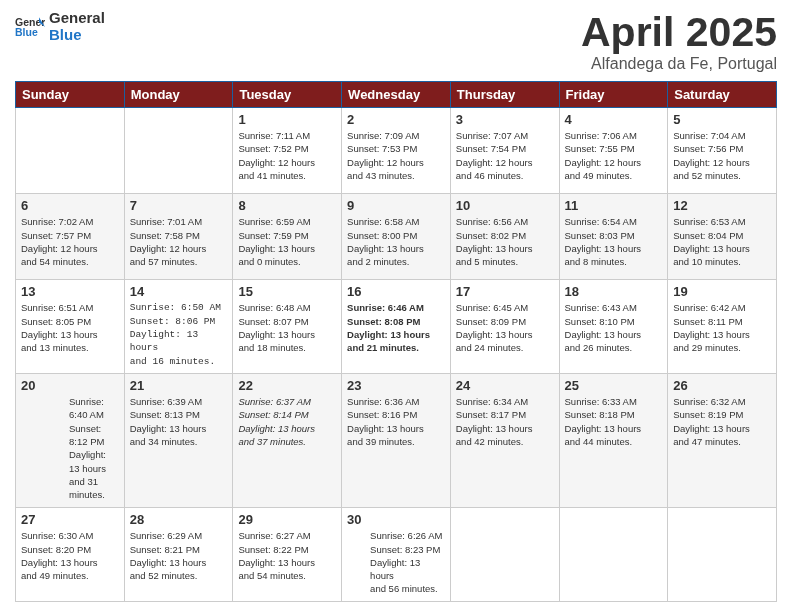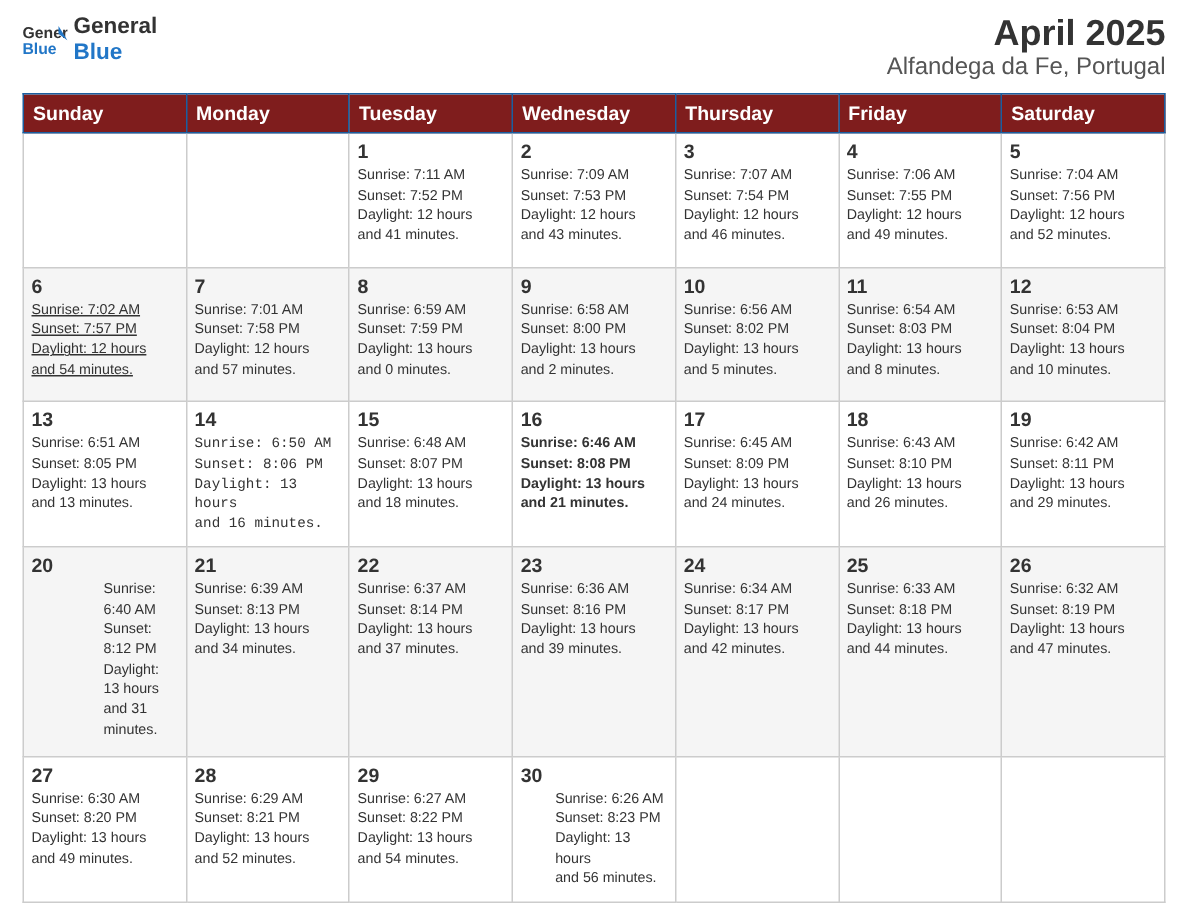--- a/index.html
+++ b/index.html
@@ -29,21 +29,21 @@
       gap: 4px;
     }
     .logo-icon {
       width: 30px;
       height: 28px;
     }
     .title-block {
       text-align: right;
     }
     .title-block h1 {
-      font-size: 24px;
+      font-size: 41px;
       font-weight: bold;
       color: #333;
       line-height: 1.1;
     }
     .title-block h2 {
       font-size: 16px;
       font-weight: normal;
       color: #555;
     }
     .calendar {
@@ -159,21 +159,21 @@
             <span class="day-number">5</span>
             <div class="day-info" style="white-space: pre-line;">Sunrise: 7:04 AM
 Sunset: 7:56 PM
 Daylight: 12 hours
 and 52 minutes.</div>
           </td>
         </tr>
         <tr>
           <td>
             <span class="day-number">6</span>
-            <div class="day-info" style="white-space: pre-line; text-decoration: underline;">Sunrise: 7:02 AM
+            <div class="day-info" style="white-space: pre-line;">Sunrise: 7:02 AM
 Sunset: 7:57 PM
 Daylight: 12 hours
 and 54 minutes.</div>
           </td>
           <td>
             <span class="day-number">7</span>
             <div class="day-info" style="white-space: pre-line;">Sunrise: 7:01 AM
 Sunset: 7:58 PM
 Daylight: 12 hours
 and 57 minutes.</div>
@@ -275,21 +275,21 @@
           </td>
           <td>
             <span class="day-number">21</span>
             <div class="day-info" style="white-space: pre-line;">Sunrise: 6:39 AM
 Sunset: 8:13 PM
 Daylight: 13 hours
 and 34 minutes.</div>
           </td>
           <td>
             <span class="day-number">22</span>
-            <div class="day-info" style="white-space: pre-line;">Sunrise: 6:37 AM
+            <div class="day-info" style="white-space: pre-line; font-style: italic;">Sunrise: 6:37 AM
 Sunset: 8:14 PM
 Daylight: 13 hours
 and 37 minutes.</div>
           </td>
           <td>
             <span class="day-number">23</span>
             <div class="day-info" style="white-space: pre-line;">Sunrise: 6:36 AM
 Sunset: 8:16 PM
 Daylight: 13 hours
 and 39 minutes.</div>

